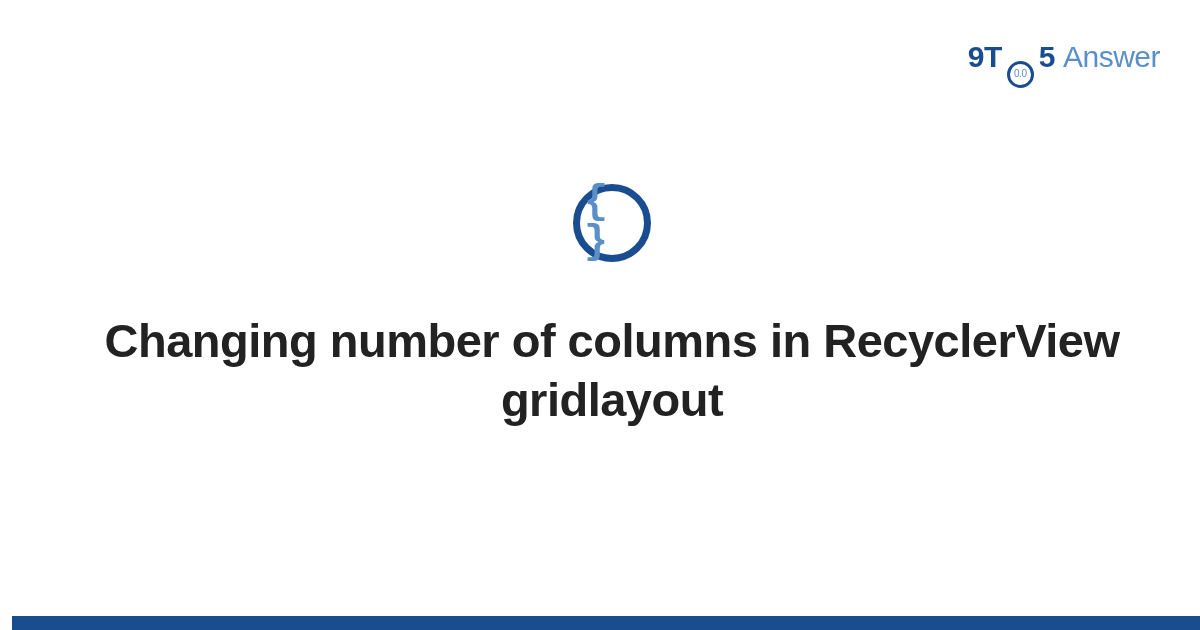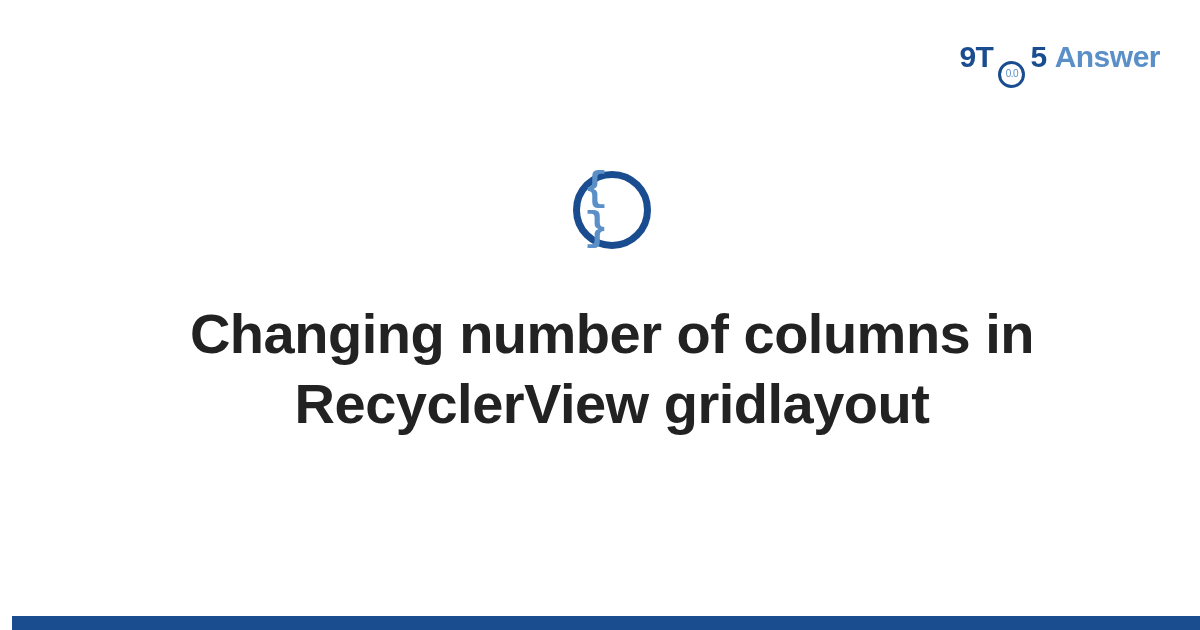--- a/index.html
+++ b/index.html
@@ -45,21 +45,21 @@
       font-size: 10px;
       color: #5a8fc7;
       font-weight: 400;
       line-height: 1;
     }
     .logo-5 {
       font-weight: 600;
     }
     .logo-answer {
       color: #5a8fc7;
-      font-weight: 700;
+      font-weight: 400;
     }
     .center-content {
       position: absolute;
       top: 50%;
       left: 50%;
       transform: translate(-50%, -58%);
       display: flex;
       flex-direction: column;
       align-items: center;
       width: 100%;
@@ -77,21 +77,21 @@
     }
     .icon-braces {
       font-size: 40px;
       font-weight: 700;
       color: #5a8fc7;
       font-family: 'Courier New', monospace;
       letter-spacing: -4px;
       line-height: 1;
     }
     .title {
-      font-size: 56px;
+      font-size: 47px;
       font-weight: 700;
       color: #222222;
       text-align: center;
       line-height: 1.25;
       letter-spacing: -0.5px;
     }
     .footer-bar {
       position: absolute;
       bottom: 0;
       left: 0;

